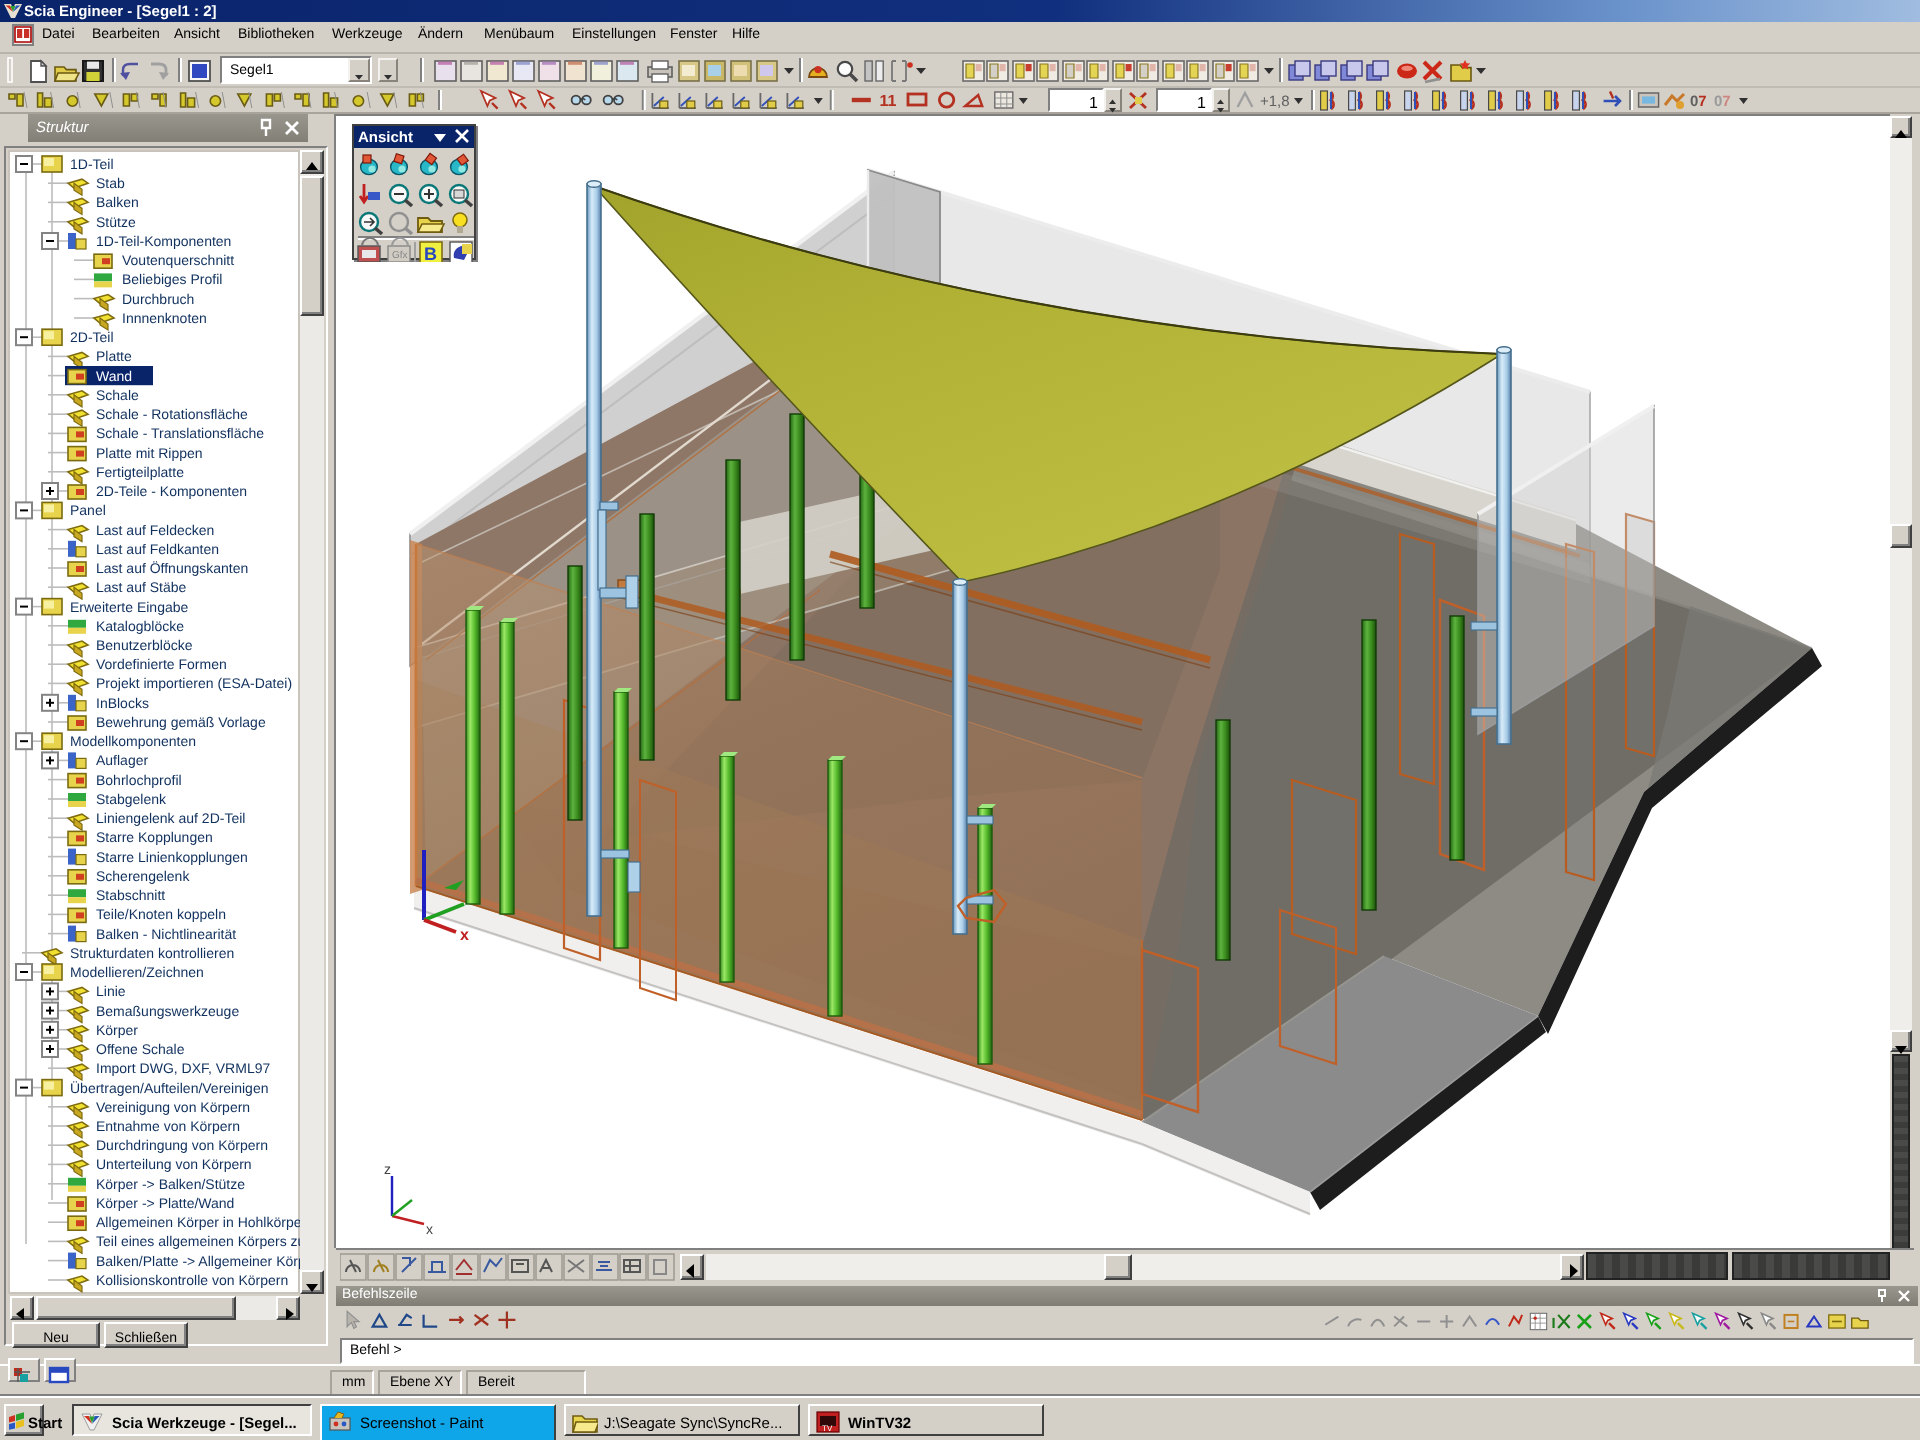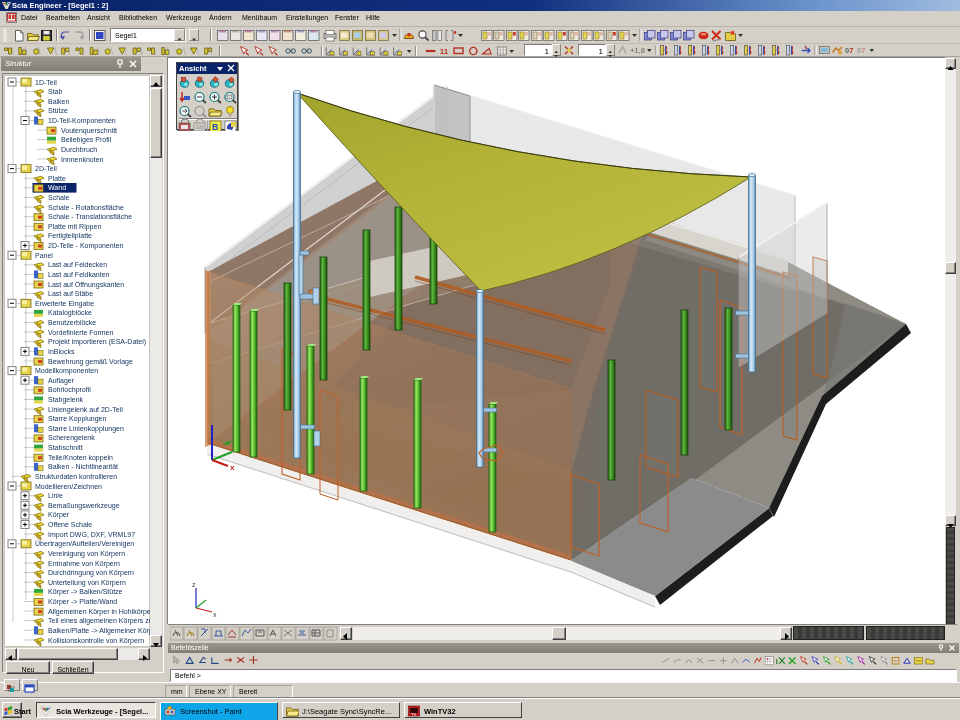--- a/index.html
+++ b/index.html
@@ -472,21 +472,21 @@
 <g transform="translate(214.0,1)">
         <path d="M0.5 7.5 l3.5 -4.5 2.5 2.5 3.5 -3.5" fill="none" stroke="#c87828" stroke-width="1.5"></path>
         <circle cx="8" cy="7.5" r="2" fill="#e0a030"></circle>
       </g>
 <text x="227.0" y="9" font-size="7.5" font-weight="bold" fill="#606060">0<tspan fill="#b43020">7</tspan></text>
 <text x="239.0" y="9" font-size="7.5" font-weight="bold" fill="#9a9a9a">0<tspan fill="#cc8880">7</tspan></text>
 <path d="M251.5 5 l4.5 0 l-2.2 3 z" fill="#303030"></path>
 </svg>
 </div>
 <div class="abs" style="left:0;top:57px;width:166px;height:635px;background:#d4d0c8">
-<div class="abs" style="left:1px;top:0px;width:140px;height:14px;background:linear-gradient(to bottom,#99968e,#827f77);font-style:italic;">
+<div class="abs" style="left:14px;top:0px;width:140px;height:14px;background:linear-gradient(to bottom,#99968e,#827f77);font-style:italic;">
 <span class="abs" style="left:4px;top:2px;font-size:7.5px;color:#fff">Struktur</span>
 <svg class="abs" style="right:16px;top:2px" width="10" height="10">
         <path d="M3 1 h4 v4 h-4 z M5 5 v4" fill="none" stroke="#fff" stroke-width="1.2"></path>
       </svg>
 <svg class="abs" style="right:3px;top:2px" width="10" height="10">
         <path d="M2 2 L8 8 M8 2 L2 8" stroke="#fff" stroke-width="1.4"></path>
       </svg>
 </div>
 <div class="abs sunkenlite" style="left:2px;top:16px;width:162px;height:600px;background:#d4d0c8"></div>
 <div class="abs" style="left:4px;top:18px;width:146px;height:572px;background:#fff;border:1px solid #c8c4bc"></div>

